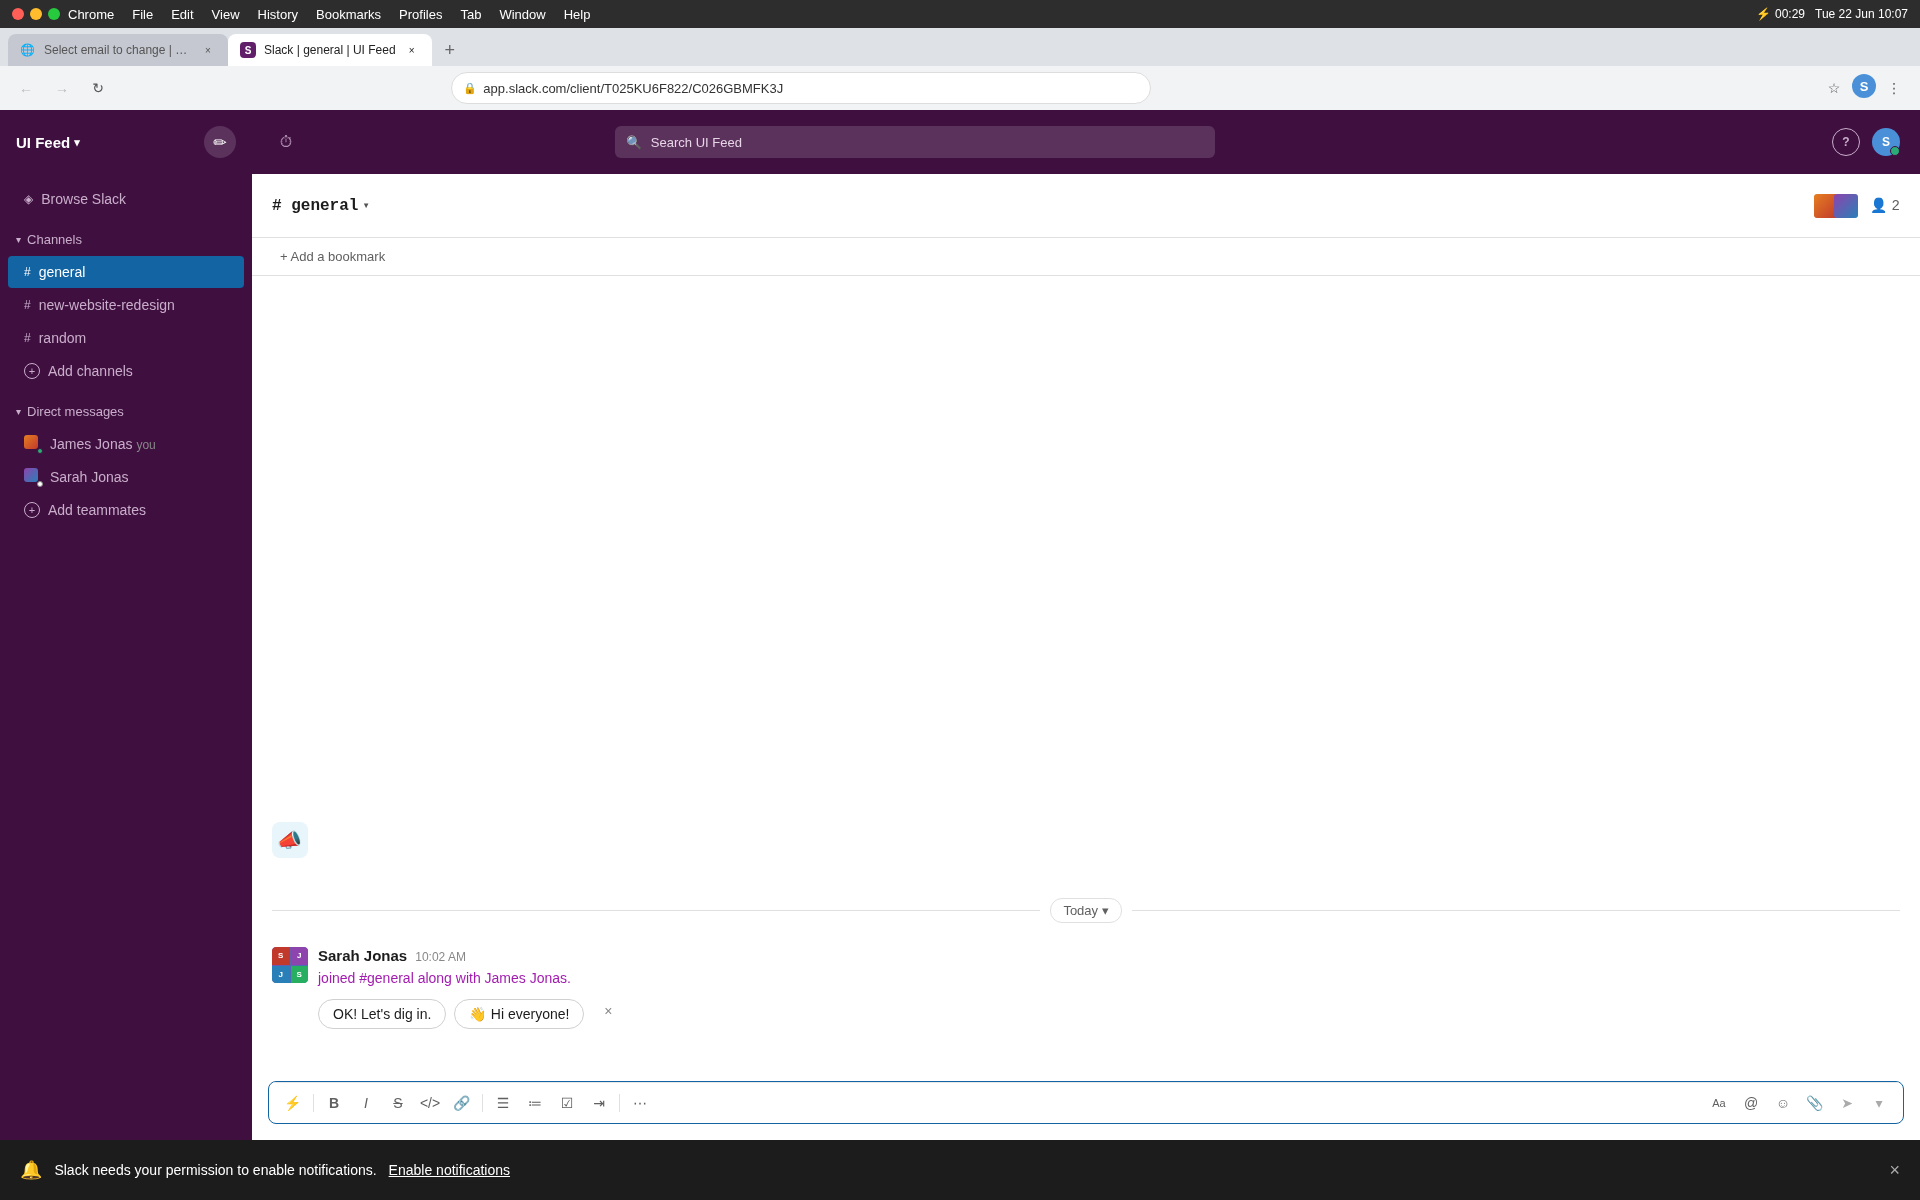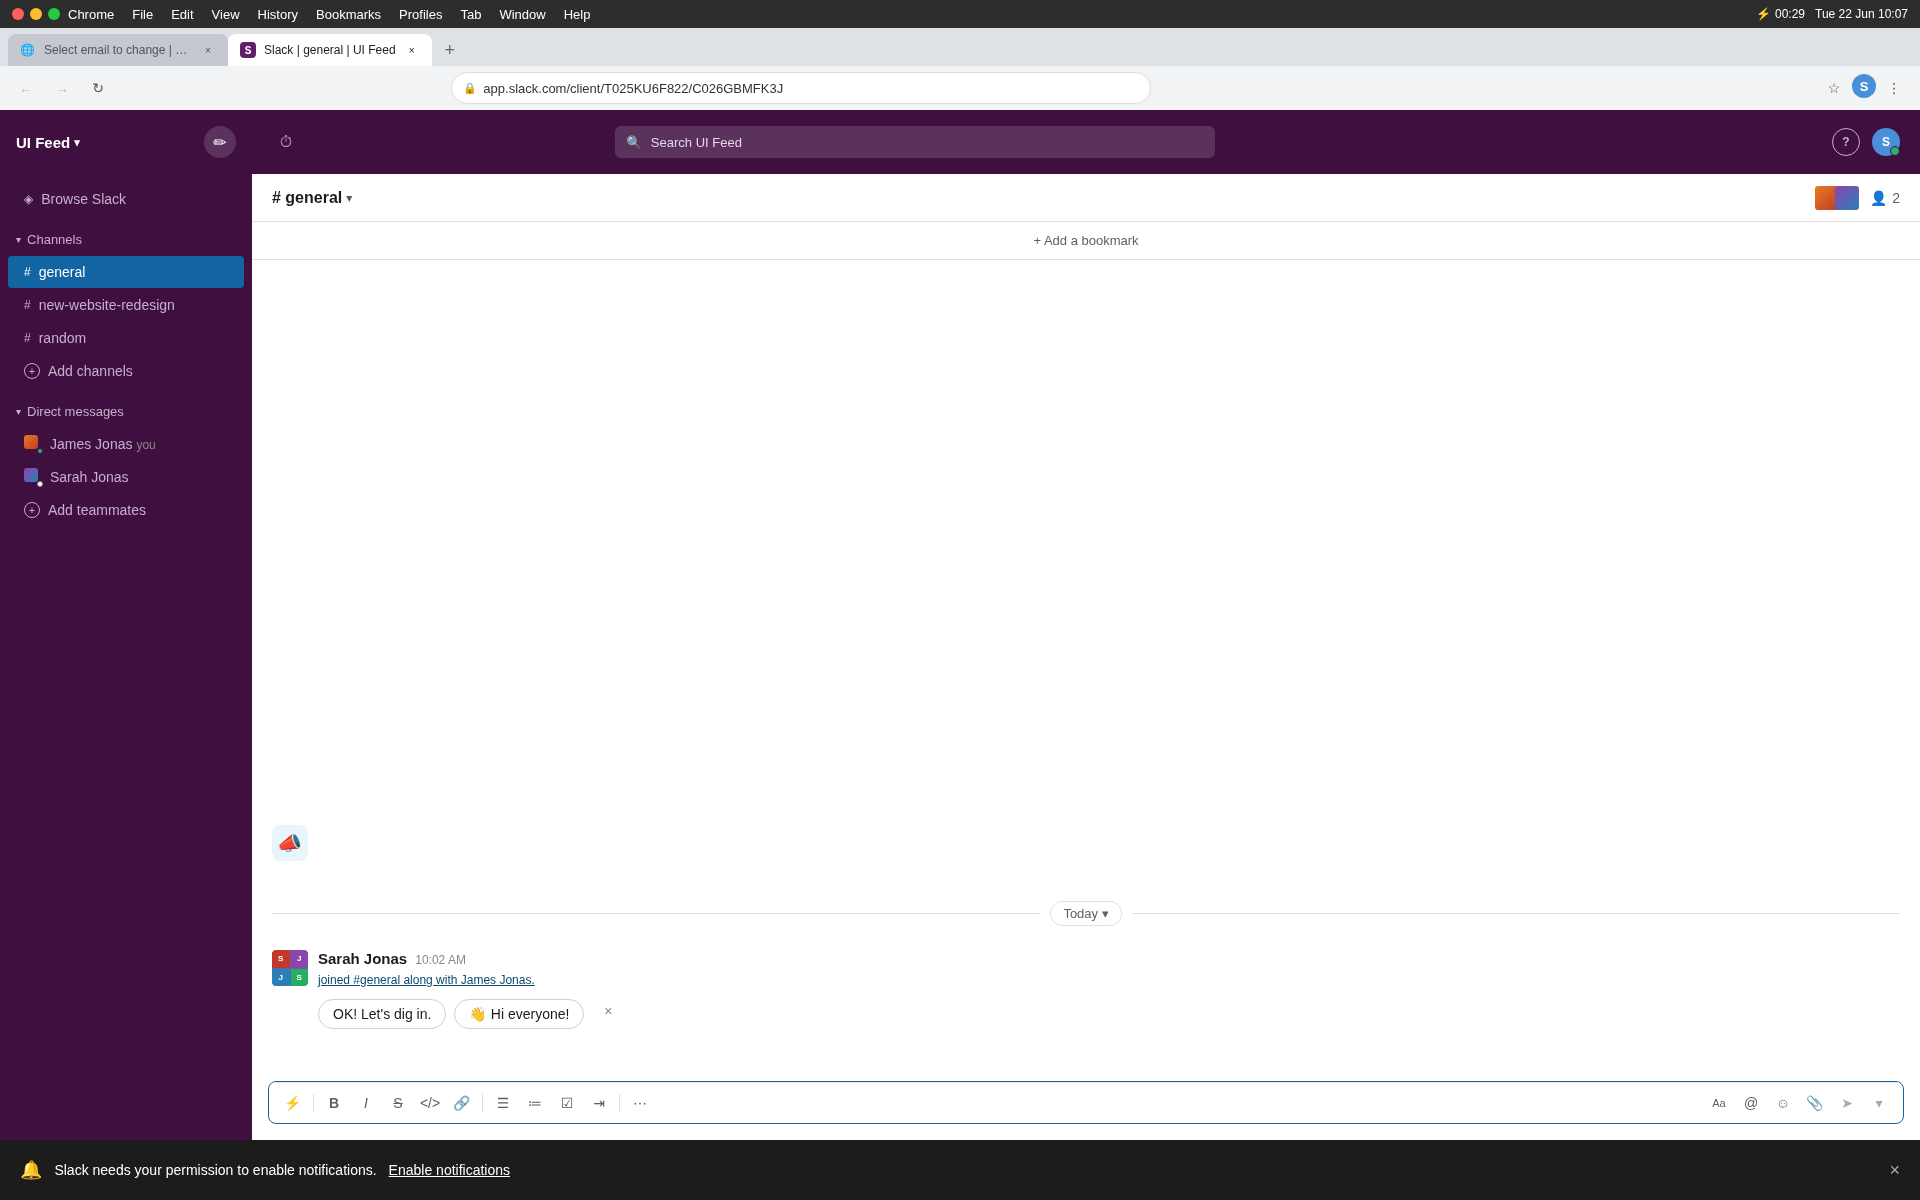--- a/index.html
+++ b/index.html
@@ -126,45 +126,45 @@
 
     
     .main-content {
       flex: 1;
       display: flex;
       flex-direction: column;
       background: #ffffff;
     }
 
     .channel-header {
-      height: 48px;
+      height: 64px;
       border-bottom: 1px solid #e0e0e0;
       display: flex;
       align-items: center;
       padding: 0 20px;
       justify-content: space-between;
       background: #fff;
       flex-shrink: 0;
+      font-family: Liberation Mono, monospace;
     }
     .channel-title { font-size: 16px; font-weight: 700; color: #1d1c1d; display: flex; align-items: center; gap: 4px; }
     .channel-header-right { display: flex; align-items: center; gap: 12px; }
     .member-count { display: flex; align-items: center; gap: 4px; font-size: 14px; color: #616061; }
 
     .bookmarks-bar {
       height: 38px;
       border-bottom: 1px solid #e0e0e0;
       display: flex;
       align-items: center;
-      padding: 0 3px;
+      padding: 0 28px;
       gap: 8px;
       font-size: 13px;
       color: #616061;
       background: #fff;
       flex-shrink: 0;
-      justify-content: center;
     }
 
     .messages-area {
       flex: 1;
       overflow-y: auto;
       padding: 20px 20px;
       background: #fff;
       display: flex;
       flex-direction: column;
     }
@@ -203,21 +203,21 @@
     }
     .message-avatar {
       width: 36px; height: 36px; border-radius: 4px;
       flex-shrink: 0; overflow: hidden; background: #e0e0e0;
       display: flex; align-items: center; justify-content: center;
     }
     .message-body { flex: 1; }
     .message-header { display: flex; align-items: baseline; gap: 8px; margin-bottom: 4px; }
     .message-author { font-size: 15px; font-weight: 700; color: #1d1c1d; }
     .message-time { font-size: 12px; color: #888; }
-    .message-text { font-size: 12px; color: #0c4a6e; line-height: 1.5; text-decoration: underline; }
+    .message-text { font-size: 14px; color: #a21caf; line-height: 1.5; }
 
     .quick-replies {
       display: flex; gap: 8px; margin-top: 10px; flex-wrap: wrap;
     }
     .quick-reply-btn {
       padding: 6px 14px; border: 1px solid #d0d0d0; border-radius: 20px;
       font-size: 14px; color: #1d1c1d; cursor: pointer; background: #fff;
       display: flex; align-items: center; gap: 4px;
     }
     .quick-reply-close {

